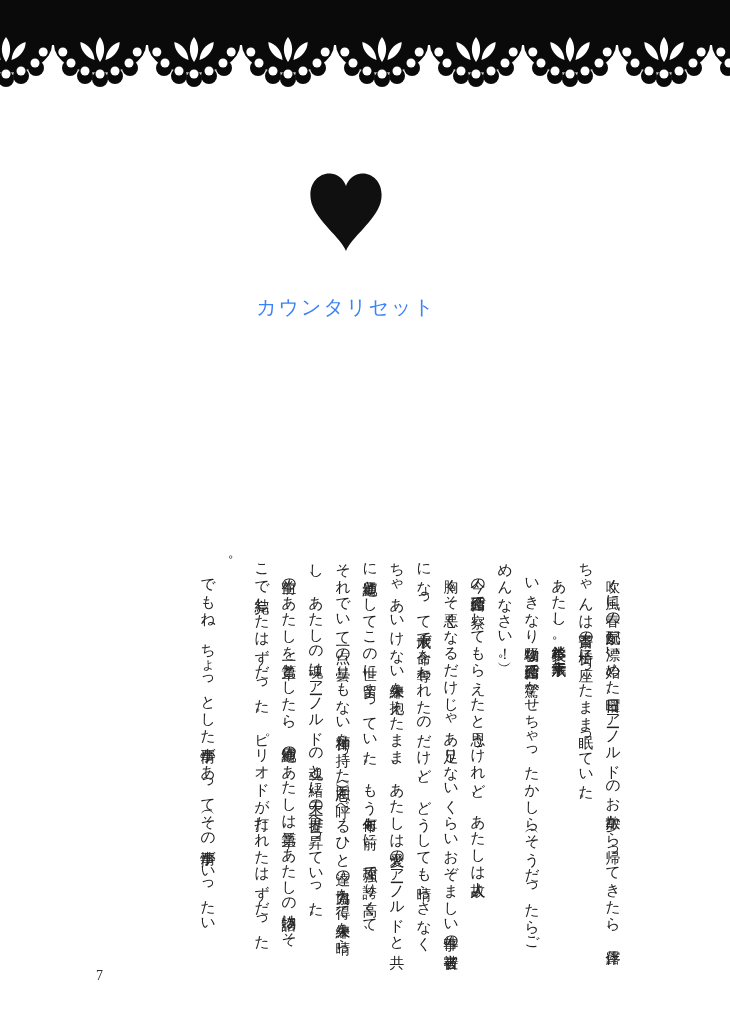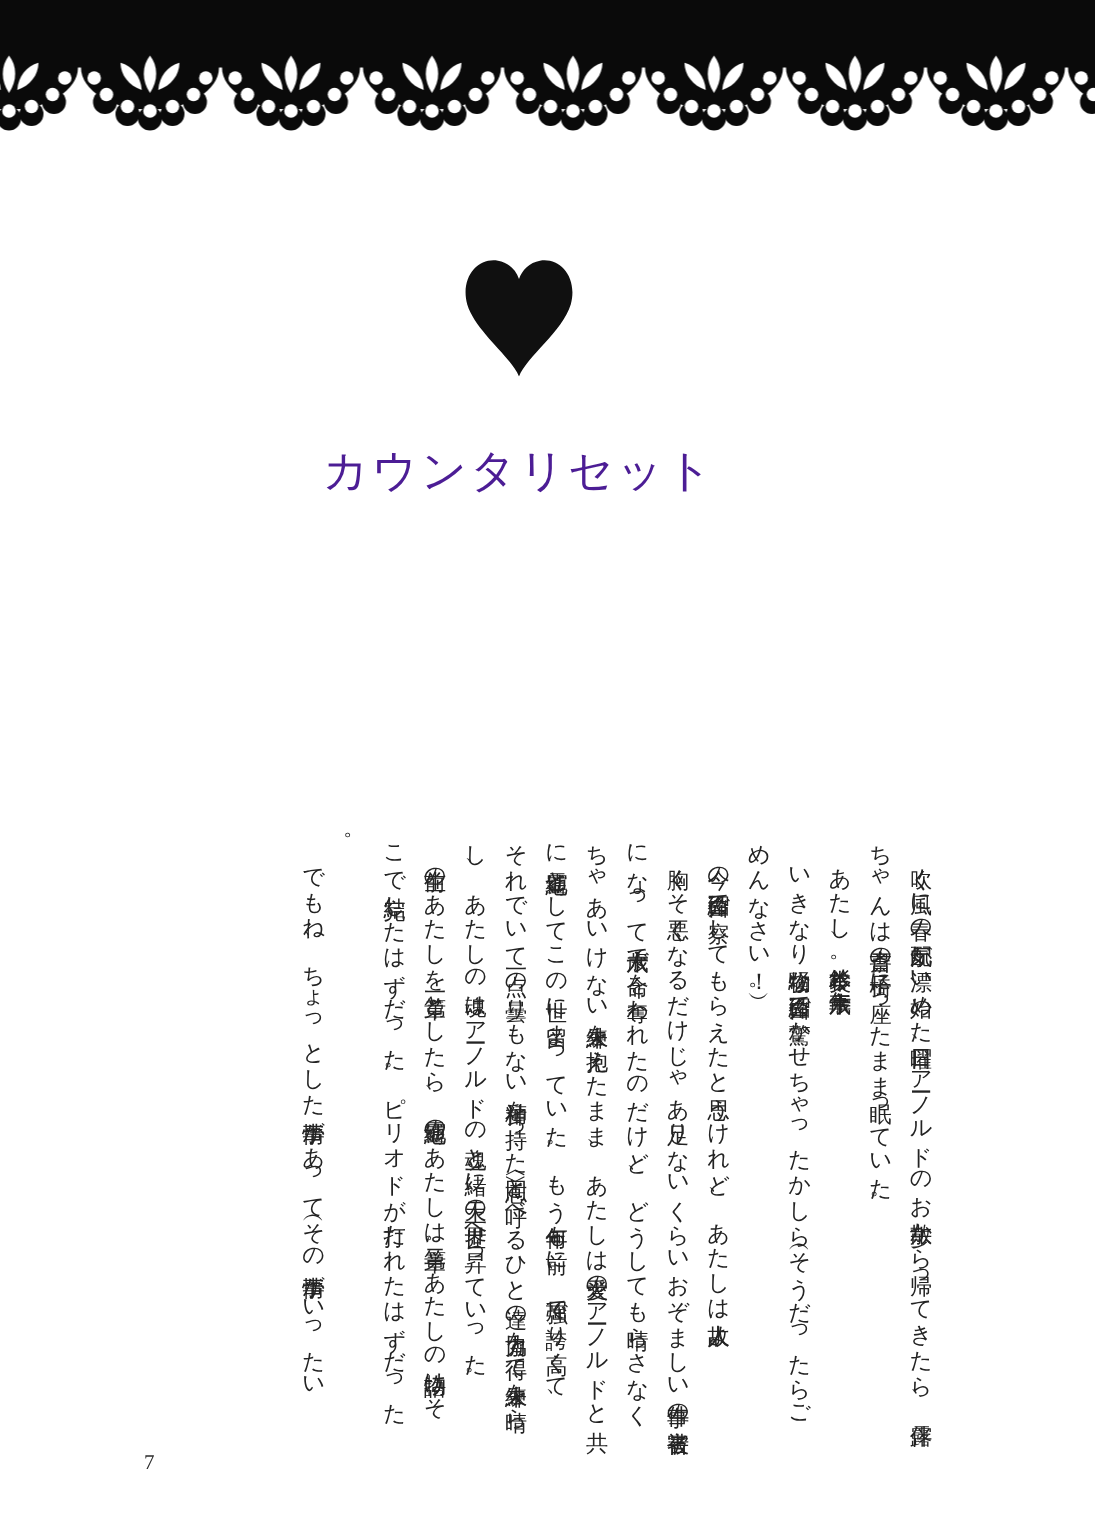--- a/index.html
+++ b/index.html
@@ -21,24 +21,24 @@
     position: absolute;
     left: 307px; top: 167px;
     width: 78px; height: 84px;
   }
   .chapter-title {
     position: absolute;
     left: 346px; top: 294px;
     transform: translateX(-50%);
     white-space: nowrap;
     font-family: Liberation Mono, monospace;
-    font-size: 30px;
+    font-size: 20px;
     letter-spacing: 2px;
     font-weight: 500;
-    color: #4c1d95;
+    color: #3b82f6;
   }
   .body-text {
     position: absolute;
     top: 553px;
     right: 104px;
     height: 402px;
     writing-mode: vertical-rl;
     text-orientation: mixed;
     font-family: "Liberation Serif", "DejaVu Serif", serif;
     font-size: 14.8px;

